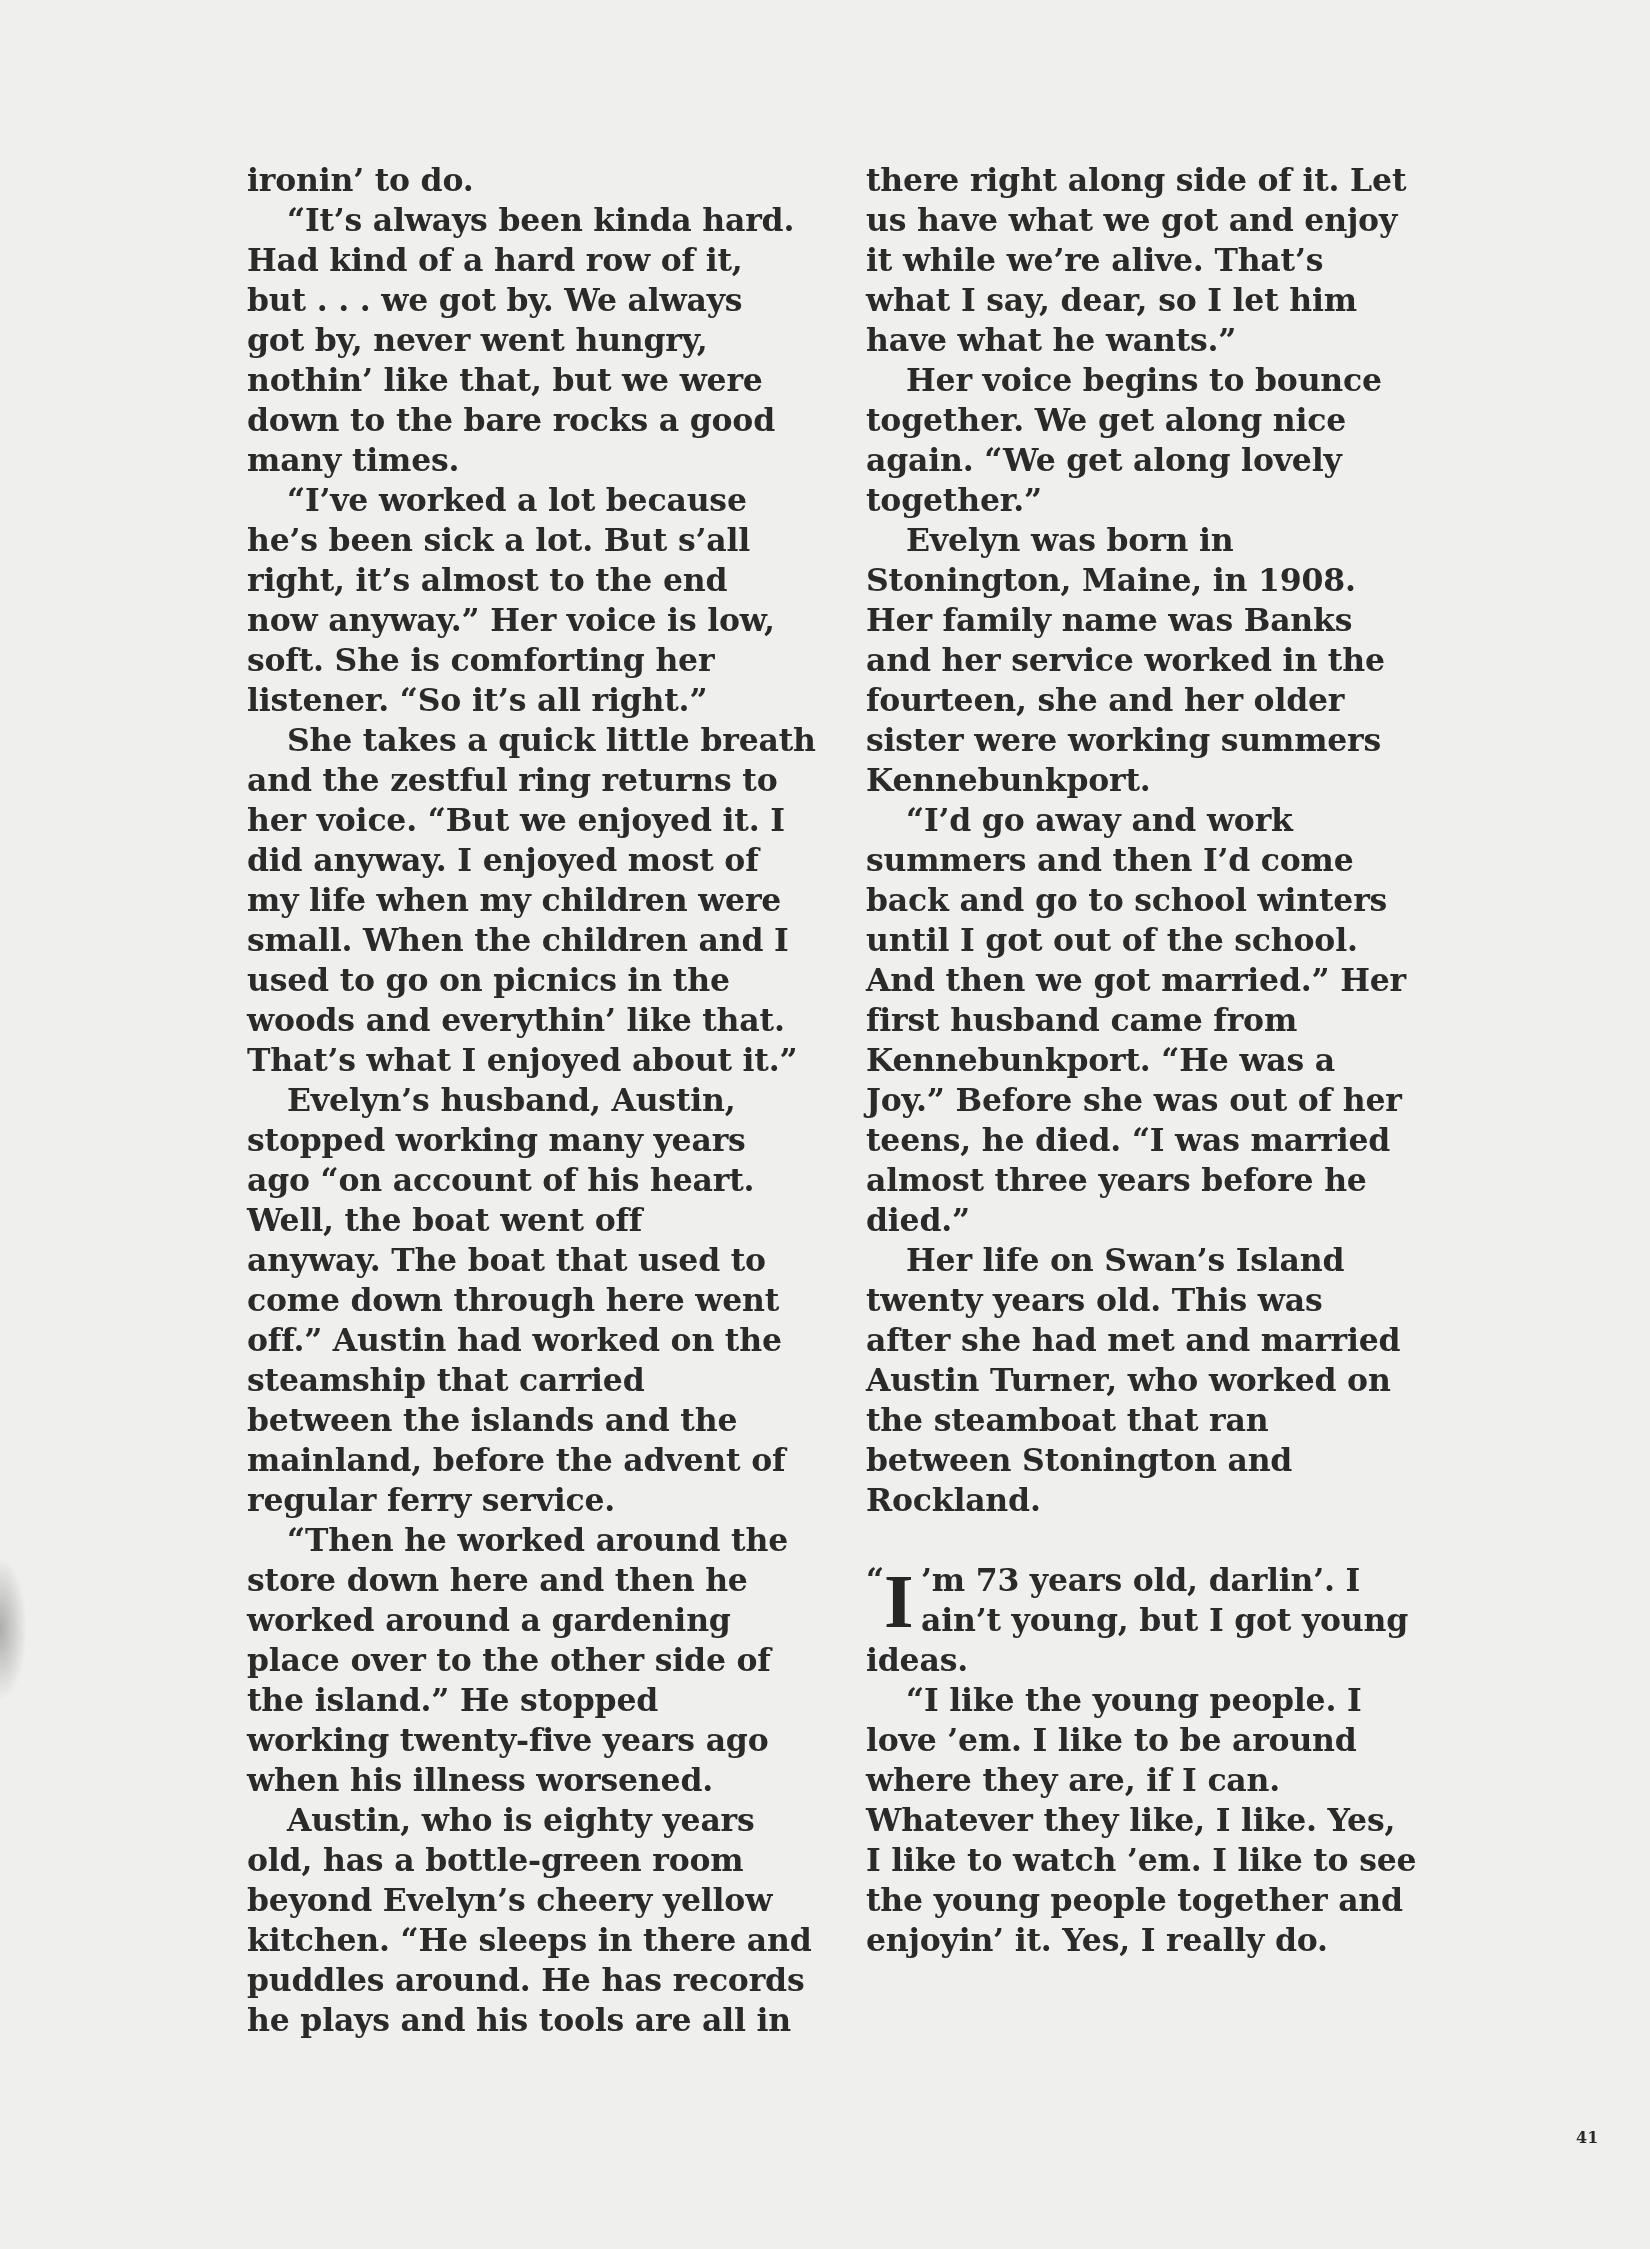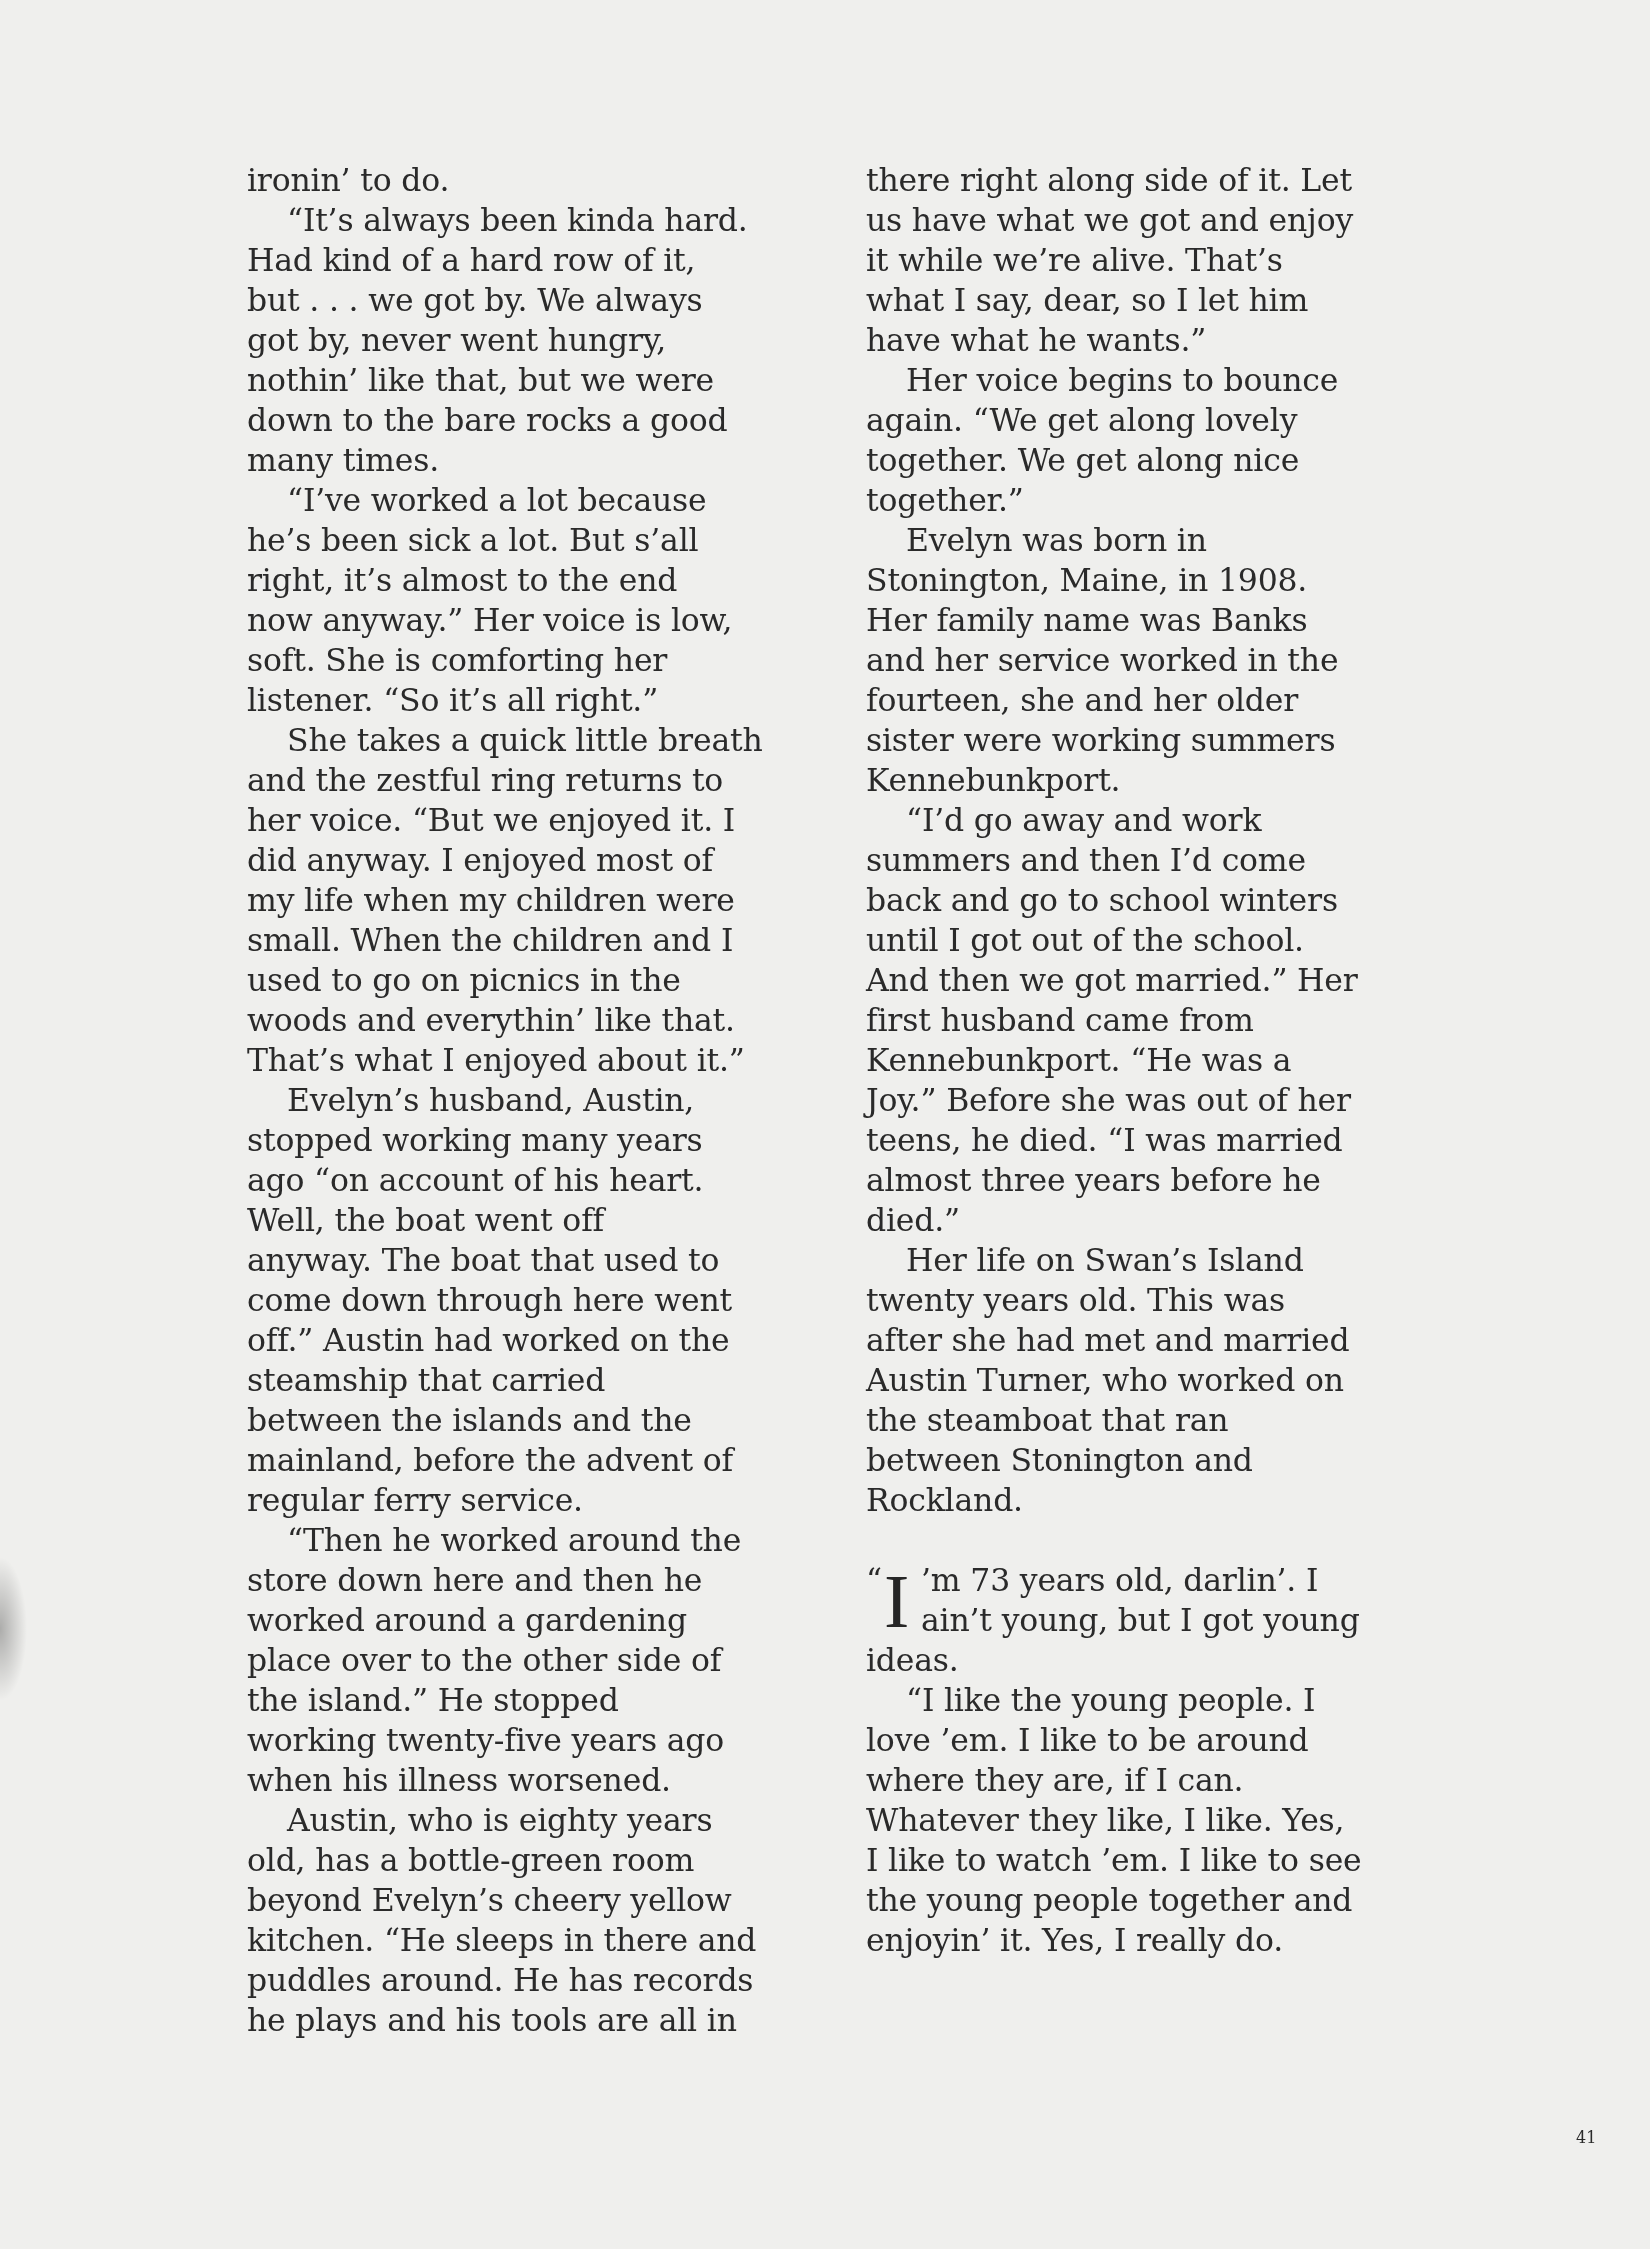--- a/index.html
+++ b/index.html
@@ -16,20 +16,21 @@
       color: #2a2a2a;
     }
     .page {
       position: absolute;
       left: 0; top: 0;
       width: 1630px;
       height: 2250px;
       background:
         radial-gradient(ellipse 27px 72px at 0px 1629px, rgba(0,0,0,0.28), rgba(0,0,0,0) 100%),
         #efefed;
+      font-weight: bold;
     }
     .column {
       position: absolute;
       top: 160px;
       width: 603px;
     }
     .col-left { left: 247px; }
     .col-right { left: 866px; }
     .line {
       display: block;
@@ -127,22 +128,22 @@
     <span class="line">he plays and his tools are all in</span>
   </div>
 
   <div class="column col-right">
     <span class="line">there right along side of it. Let</span>
     <span class="line">us have what we got and enjoy</span>
     <span class="line">it while we’re alive. That’s</span>
     <span class="line">what I say, dear, so I let him</span>
     <span class="line">have what he wants.”</span>
     <span class="line indent">Her voice begins to bounce</span>
+    <span class="line">together. We get along nice</span>
     <span class="line">again. “We get along lovely</span>
-    <span class="line">together. We get along nice</span>
     <span class="line">together.”</span>
     <span class="line indent">Evelyn was born in</span>
     <span class="line">Stonington, Maine, in 1908.</span>
     <span class="line">Her family name was Banks</span>
     <span class="line">and her service worked in the</span>
     <span class="line">fourteen, she and her older</span>
     <span class="line">sister were working summers</span>
     <span class="line">Kennebunkport.</span>
     <span class="line indent">“I’d go away and work</span>
     <span class="line">summers and then I’d come</span>

